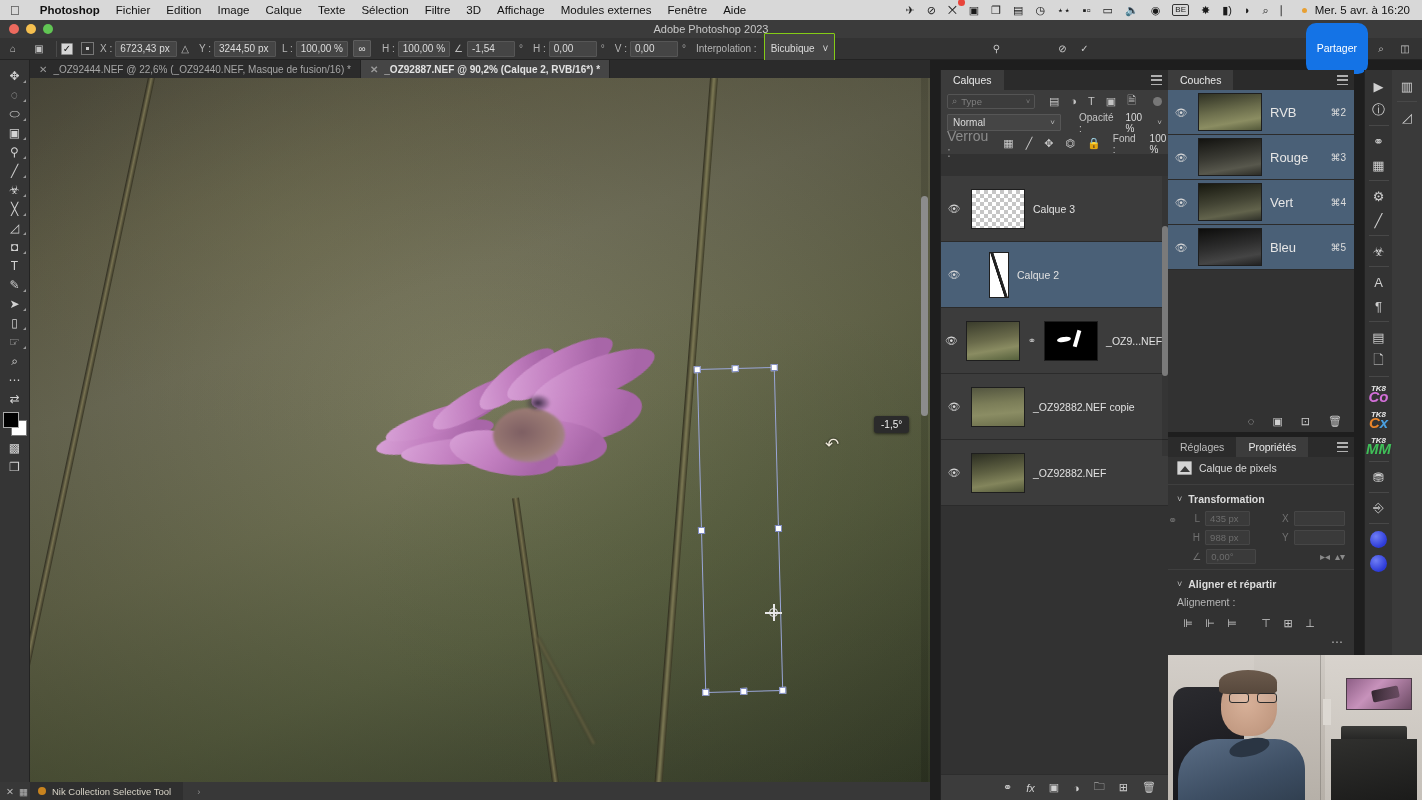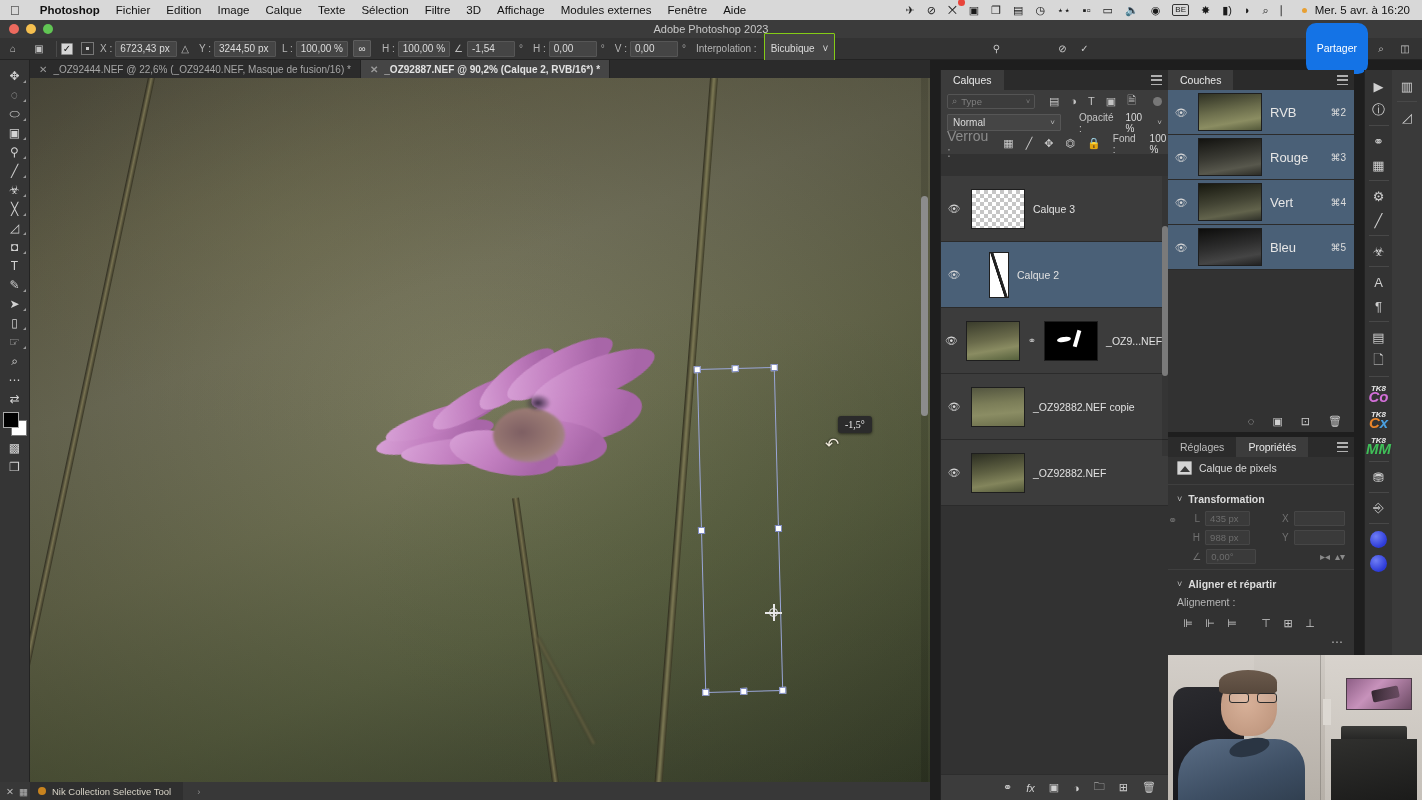--- a/index.html
+++ b/index.html
@@ -206,23 +206,23 @@
   .tpivot::before, .tpivot::after {
     content: ""; position: absolute; background: #e8e8e8;
   }
   .tpivot::before { left: 8px; top: 0; width: 1.5px; height: 17px; }
   .tpivot::after { top: 8px; left: 0; height: 1.5px; width: 17px; }
   .tpivot .ring {
     position: absolute; left: 4px; top: 4px; width: 9px; height: 9px;
     border: 1.5px solid #e8e8e8; border-radius: 50%;
   }
   .rot-tip {
-    position: absolute; left: 808px; top: 338px;
+    position: absolute; left: 844px; top: 338px;
     background: #2b2b2b; color: #f0f0f0; font-size: 10px;
-    padding: 3px 7px; border-radius: 3px; box-shadow: 0 1px 3px rgba(0,0,0,.6); font-family: Liberation Serif, serif;
+    padding: 3px 7px; border-radius: 3px; box-shadow: 0 1px 3px rgba(0,0,0,.6);
   }
   .rot-cursor {
     position: absolute; left: 795px; top: 357px; width: 20px; height: 20px;
     color: #f0eada; font-size: 17px; line-height: 20px;
     text-shadow: 0 0 2px #000;
   }
 
   
   .cv-scroll-h {
     position: absolute; left: 30px; bottom: 10px; width: 900px; height: 7px; background: rgba(0,0,0,0.12);

